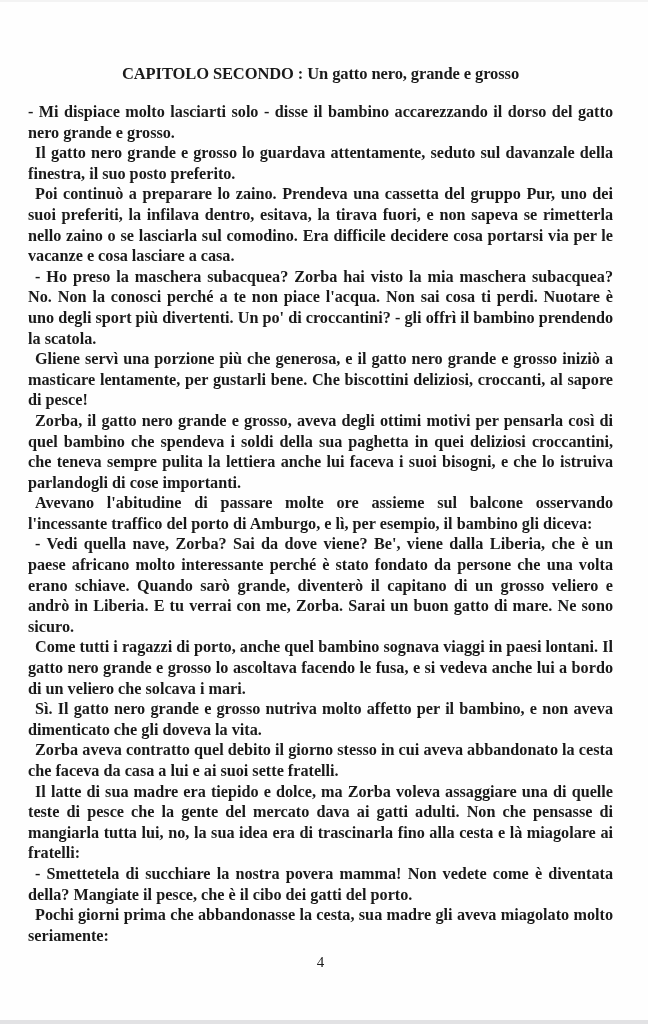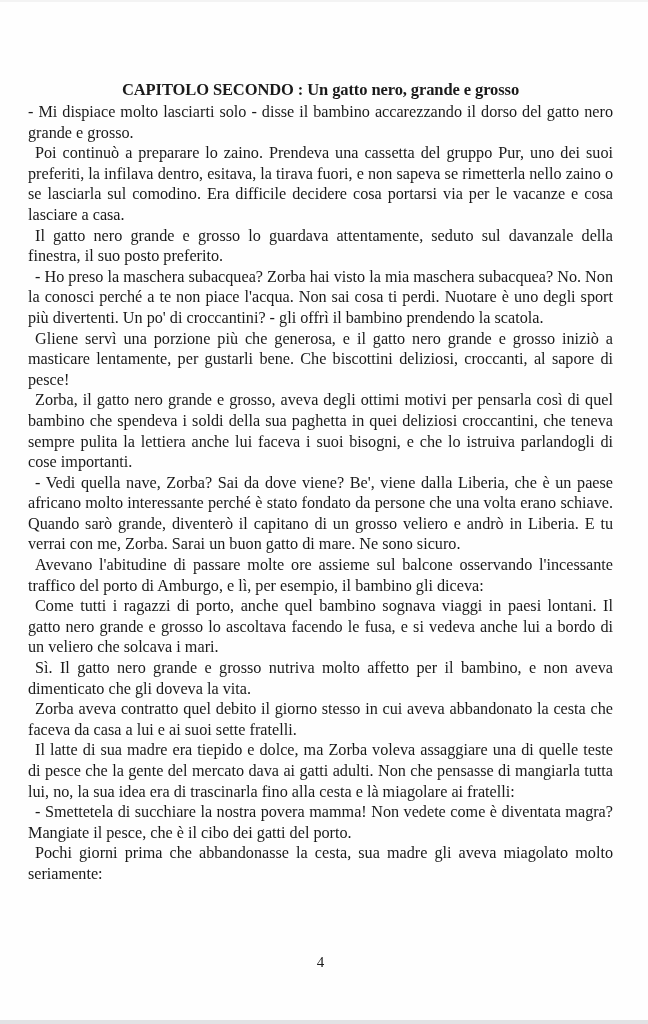--- a/index.html
+++ b/index.html
@@ -7,57 +7,58 @@
     width: 648px; height: 1024px; overflow: hidden;
     background: #fefefe;
     position: relative;
     font-family: "Liberation Serif", "DejaVu Serif", serif;
     color: #1a1a1a;
   }
   .top-edge { position: absolute; left: 0; top: 0; width: 648px; height: 2px; background: #f3f3f3; }
   .bottom-edge { position: absolute; left: 0; top: 1020px; width: 648px; height: 4px; background: #e2e2e4; }
   .page { position: absolute; left: 28px; top: 0; width: 585px; }
   .chapter-title {
-    position: absolute; left: 0; top: 79px; width: 585px;
+    position: absolute; left: 0; top: 63px; width: 585px;
     text-align: center; font-weight: bold; font-size: 16.5px; line-height: 22px;
     letter-spacing: -0.1px;
   }
   .body-text {
     position: absolute; left: 0; top: 102px; width: 585px;
     font-size: 16.2px; line-height: 20.6px;
     text-align: justify;
+    font-weight: bold;
   }
   .para { margin: 0; text-indent: 0; }
   .para.indent { text-indent: 7px; }
   .page-number {
     position: absolute; left: 0; top: 952px; width: 585px;
     text-align: center; font-size: 15px; line-height: 20px;
   }
 </style>
 </head>
 <body>
 
 <div class="top-edge"></div>
 
 <div class="page">
   <h1 class="chapter-title" style="margin:0;">CAPITOLO SECONDO : Un gatto nero, grande e grosso</h1>
 
   <div class="body-text">
     <p class="para">- Mi dispiace molto lasciarti solo -  disse il bambino accarezzando il dorso del gatto nero grande e grosso.</p>
+    <p class="para indent">Il gatto nero grande e grosso lo guardava attentamente, seduto sul davanzale della finestra, il suo posto preferito.</p>
     <p class="para indent">Poi continuò a preparare lo zaino. Prendeva una cassetta del gruppo Pur, uno dei suoi preferiti, la infilava dentro, esitava, la tirava fuori, e non sapeva se rimetterla nello zaino o se lasciarla sul comodino. Era difficile decidere cosa portarsi via per le vacanze e cosa lasciare a casa.</p>
-    <p class="para indent">Il gatto nero grande e grosso lo guardava attentamente, seduto sul davanzale della finestra, il suo posto preferito.</p>
     <p class="para indent">- Ho preso la maschera subacquea? Zorba hai visto la mia maschera subacquea? No. Non la conosci perché a te non piace l'acqua. Non sai cosa ti perdi. Nuotare è uno degli sport più divertenti. Un po' di croccantini? -  gli offrì il bambino prendendo la scatola.</p>
     <p class="para indent">Gliene servì una porzione più che generosa, e il gatto nero grande e grosso iniziò a masticare lentamente, per gustarli bene. Che biscottini deliziosi, croccanti, al sapore di pesce!</p>
     <p class="para indent">Zorba, il gatto nero grande e grosso, aveva degli ottimi motivi per pensarla così di quel bambino che spendeva i soldi della sua paghetta in quei deliziosi croccantini, che teneva sempre pulita la lettiera anche lui faceva i suoi bisogni, e che lo istruiva parlandogli di cose importanti.</p>
+    <p class="para indent">Avevano l'abitudine di passare molte ore assieme sul balcone osservando l'incessante traffico del porto di Amburgo, e lì, per esempio, il bambino gli diceva:</p>
     <p class="para indent">- Vedi quella nave, Zorba? Sai da dove viene? Be', viene dalla Liberia, che è un paese africano molto interessante perché è stato fondato da persone che una volta erano schiave. Quando sarò grande, diventerò il capitano di un grosso veliero e andrò in Liberia. E tu verrai con me, Zorba. Sarai un buon gatto di mare. Ne sono sicuro.</p>
-    <p class="para indent">Avevano l'abitudine di passare molte ore assieme sul balcone osservando l'incessante traffico del porto di Amburgo, e lì, per esempio, il bambino gli diceva:</p>
     <p class="para indent">Come tutti i ragazzi di porto, anche quel bambino sognava viaggi in paesi lontani. Il gatto nero grande e grosso lo ascoltava facendo le fusa, e si vedeva anche lui a bordo di un veliero che solcava i mari.</p>
     <p class="para indent">Sì. Il gatto nero grande e grosso nutriva molto affetto per il bambino, e non aveva dimenticato che gli doveva la vita.</p>
     <p class="para indent">Zorba aveva contratto quel debito il giorno stesso in cui aveva abbandonato la cesta che faceva da casa a lui e ai suoi sette fratelli.</p>
     <p class="para indent">Il latte di sua madre era tiepido e dolce, ma Zorba voleva assaggiare una di quelle teste di pesce che la gente del mercato dava ai gatti adulti. Non che pensasse di mangiarla tutta lui, no, la sua idea era di trascinarla fino alla cesta e là miagolare ai fratelli:</p>
-    <p class="para indent">- Smettetela di succhiare la nostra povera mamma! Non vedete come è diventata magra? Mangiate il pesce, che è il cibo dei gatti del porto.</p>
+    <p class="para indent">- Smettetela di succhiare la nostra povera mamma! Non vedete come è diventata della? Mangiate il pesce, che è il cibo dei gatti del porto.</p>
     <p class="para indent">Pochi giorni prima che abbandonasse la cesta, sua madre gli aveva miagolato molto seriamente:</p>
   </div>
 
   <div class="page-number">4</div>
 </div>
 
 <div class="bottom-edge"></div>
 
 </body></html>

